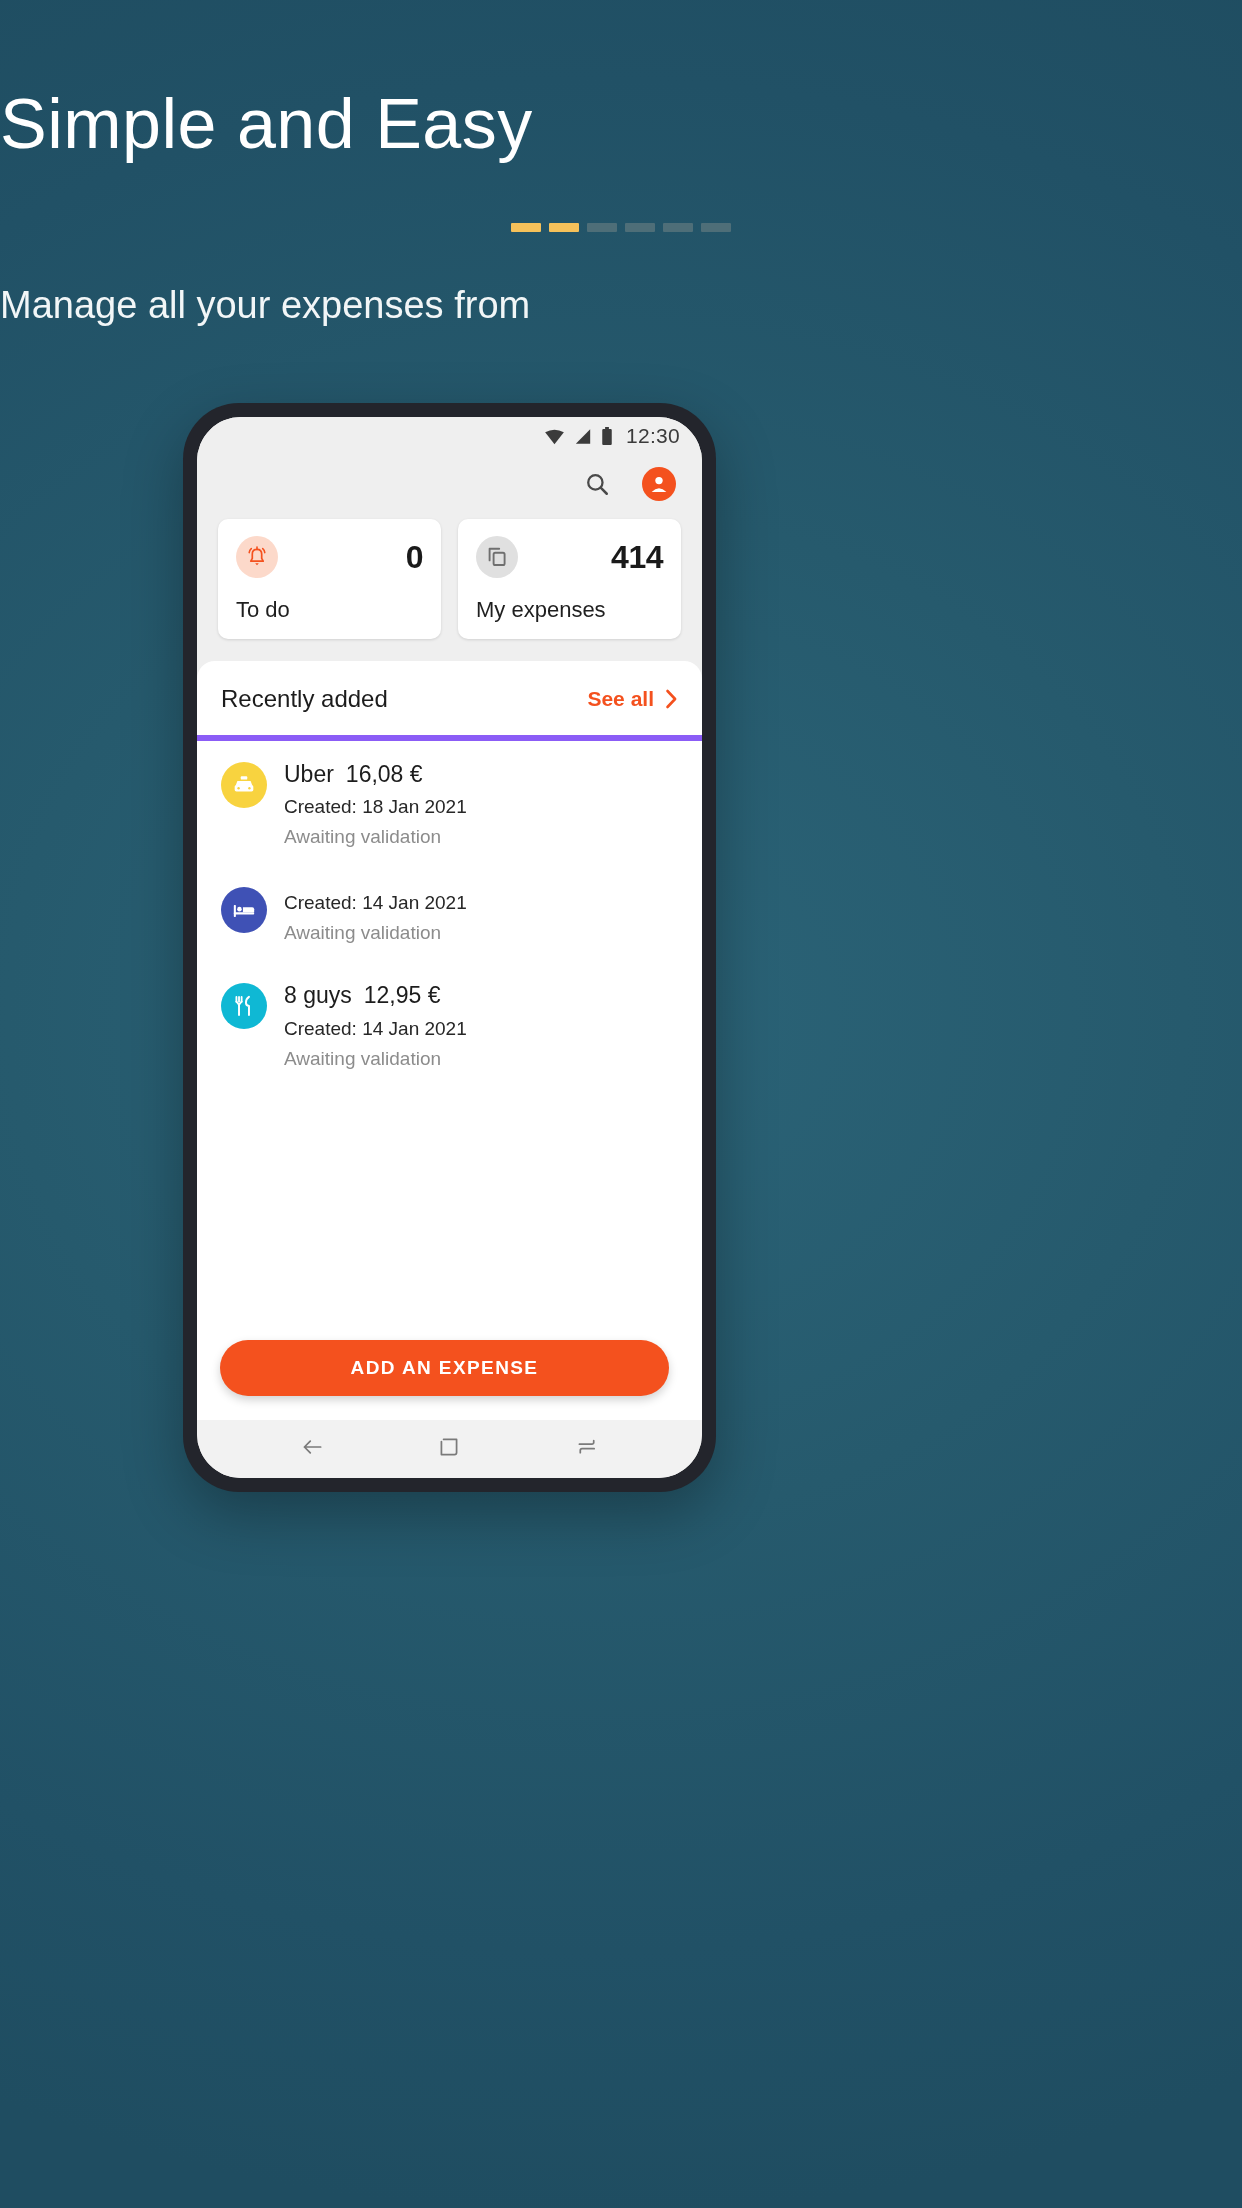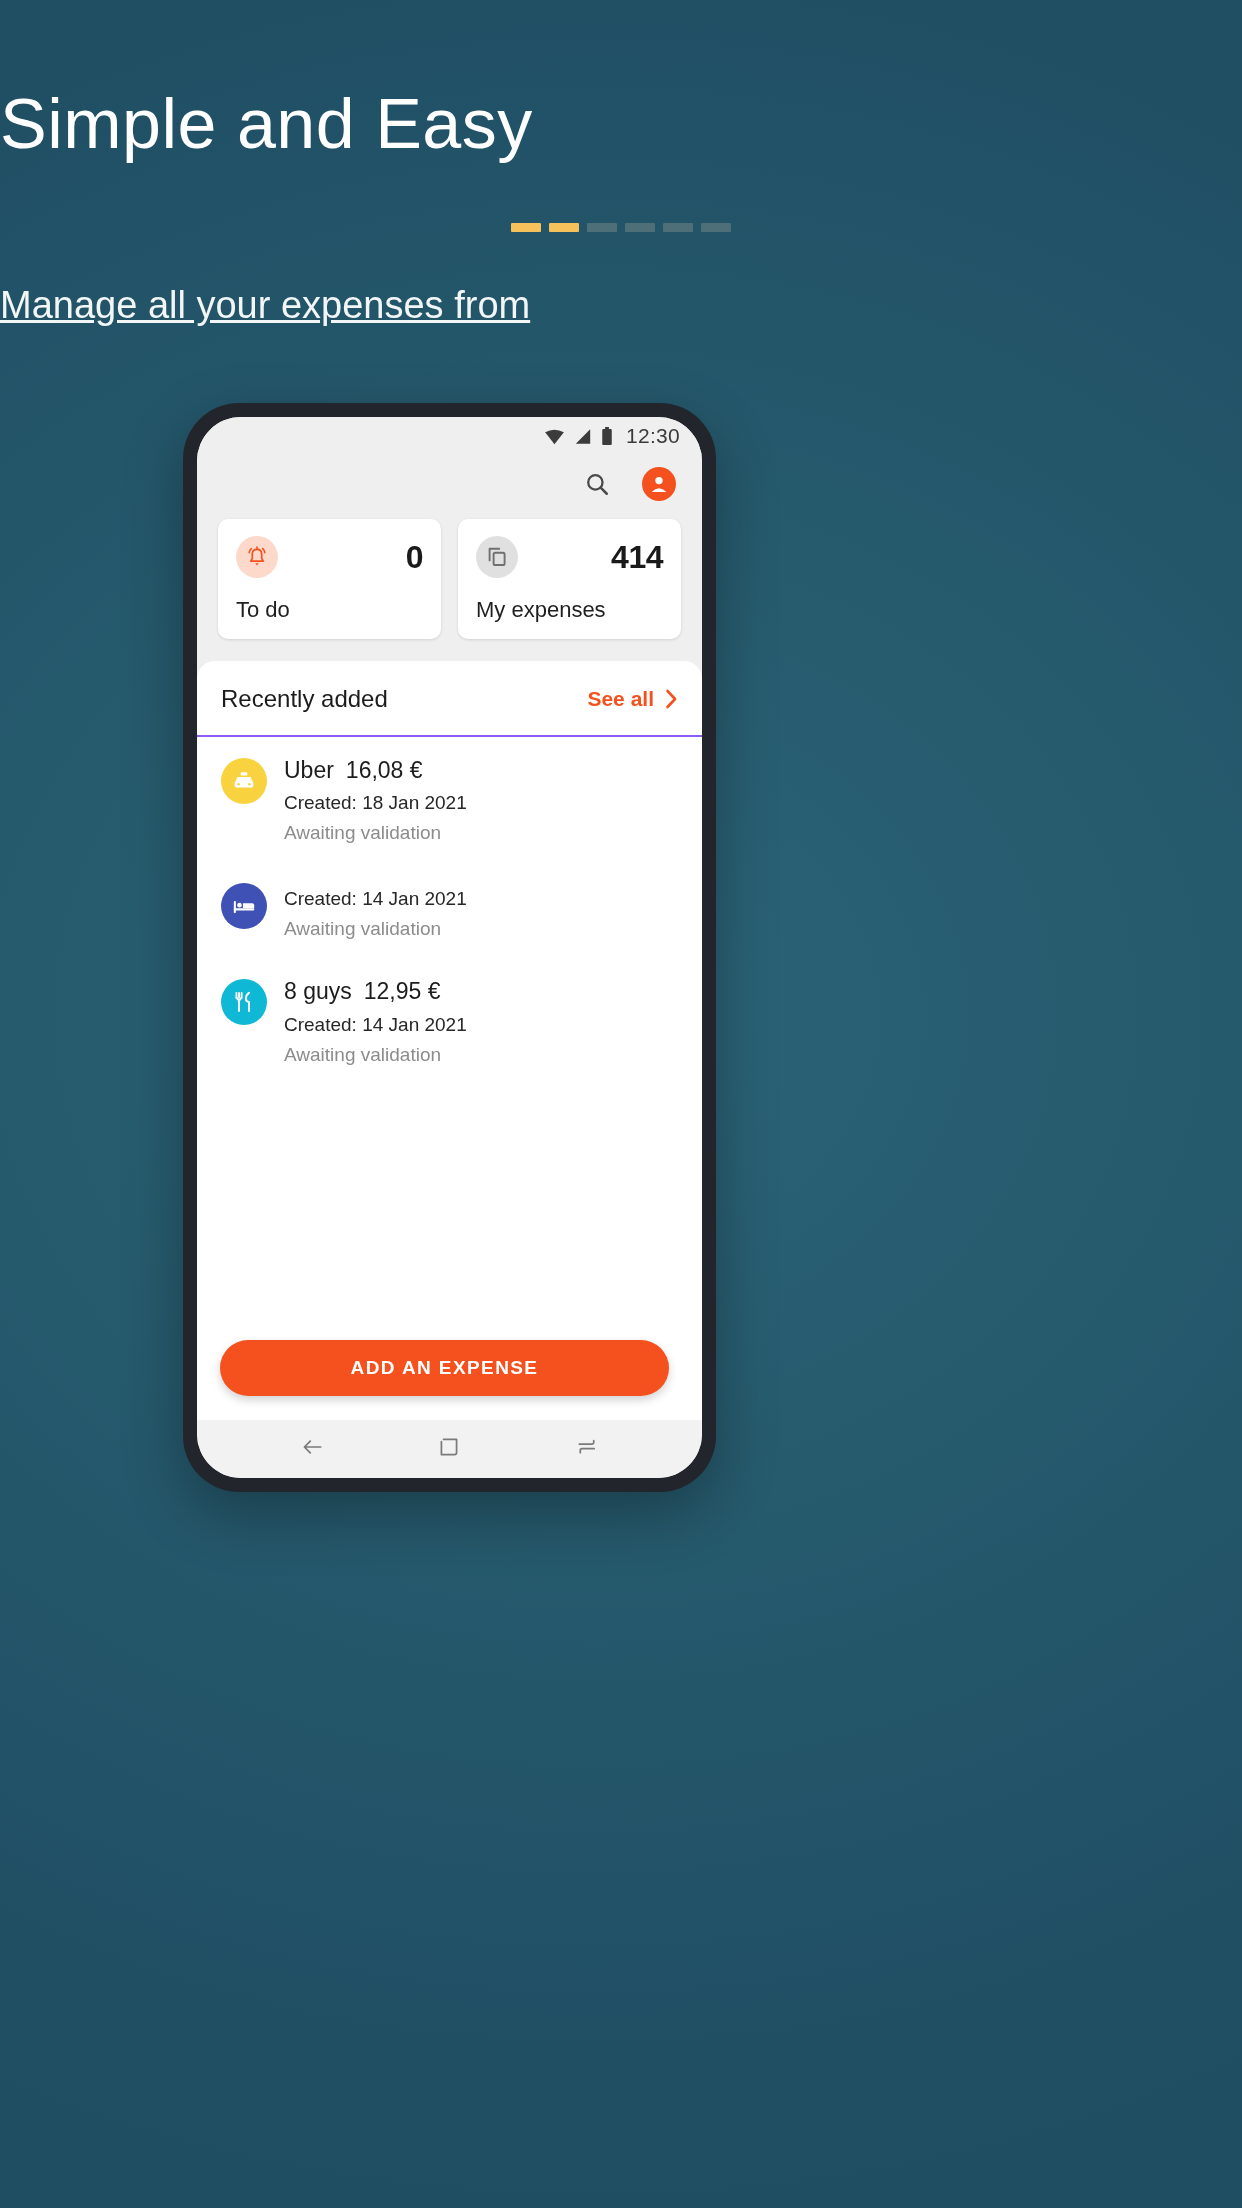--- a/index.html
+++ b/index.html
@@ -39,21 +39,20 @@
     background: #4e6e78;
   }
   .dot.active { background: #f5c15a; }
 
   .promo-sub {
     margin-top: 48px;
     font-size: 38px;
     font-weight: 300;
     color: #f2f6f7;
     line-height: 1.32;
-    text-decoration: underline;
   }
 
   
   .phone {
     position: absolute;
     left: 183px;
     top: 403px;
     width: 533px;
     height: 1089px;
     background: #23252c;
@@ -158,21 +157,21 @@
     display: flex;
     flex-direction: column;
     position: relative;
     overflow: hidden;
   }
   .sheet-head {
     display: flex;
     align-items: center;
     justify-content: space-between;
     padding: 24px 24px 22px 24px;
-    border-bottom: 2px solid #8b5cf6;
+    border-bottom: 6px solid #8b5cf6;
     flex: none;
   }
   .sheet-title { font-size: 24px; color: #1c1c1c; }
   .see-all {
     display: flex; align-items: center; gap: 11px;
     color: #f4511e;
     font-size: 21px;
     font-weight: bold;
   }
 

